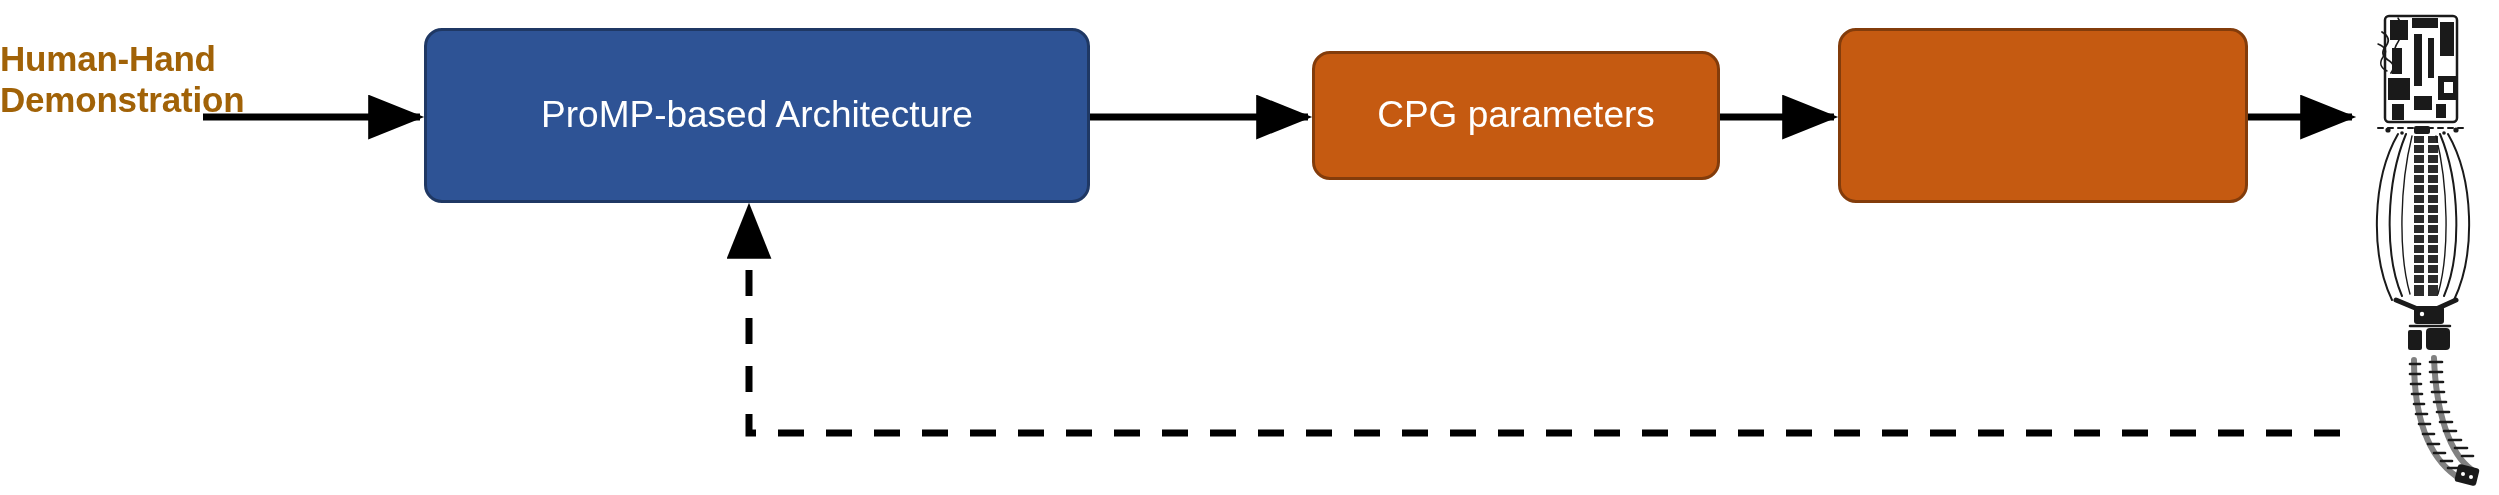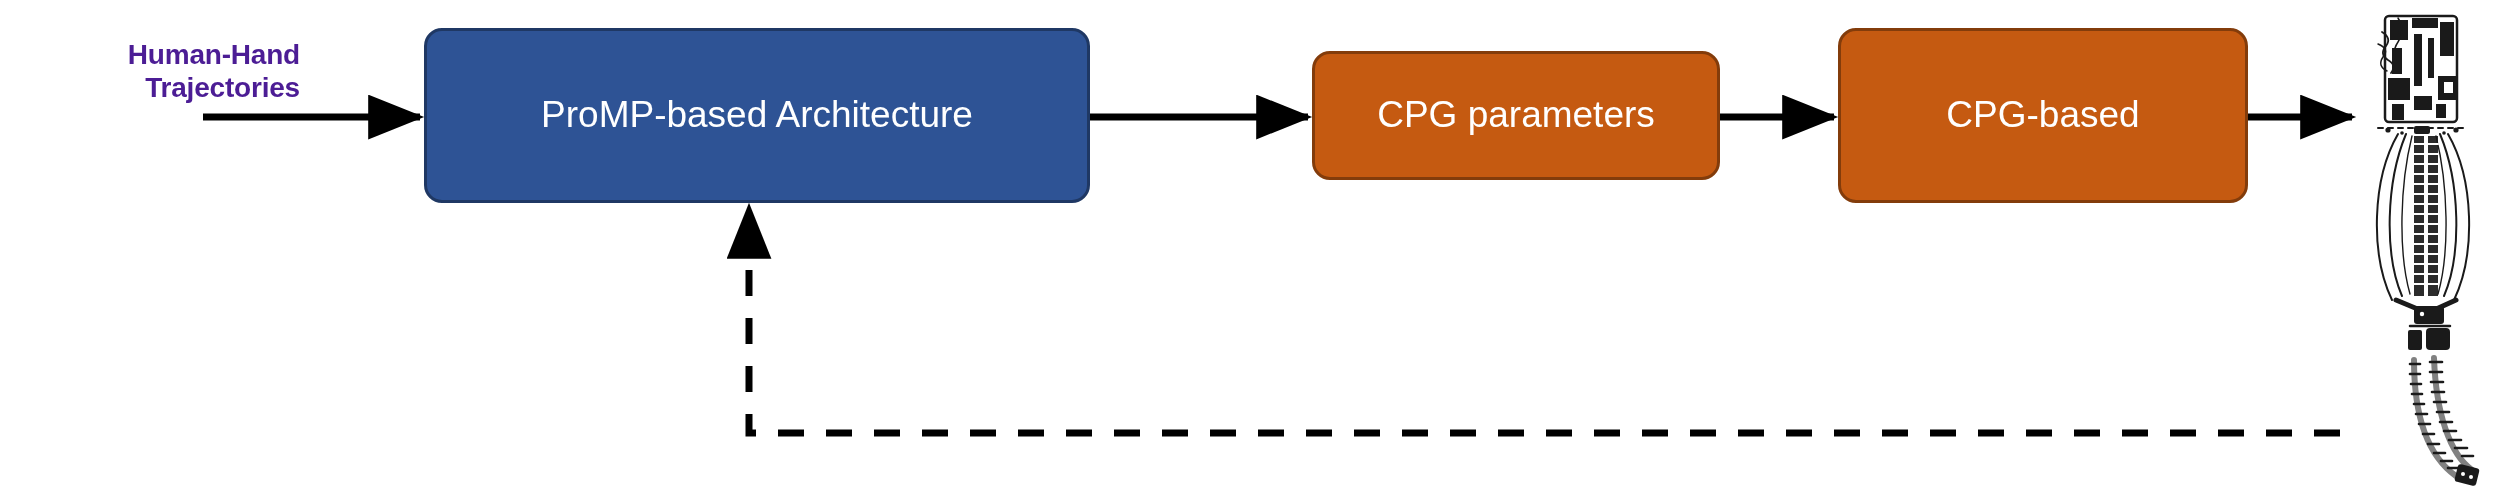--- a/index.html
+++ b/index.html
@@ -30,25 +30,25 @@
     height: 495px;
     pointer-events: none;
   }
 
   
   #input-label {
     position: absolute;
     left: 0px;
     top: 38px;
     width: 300px;
-    text-align: right;
+    text-align: left;
     font-weight: bold;
-    font-size: 28px;
+    font-size: 35px;
     line-height: 1.18;
-    color: #4c1d95;
+    color: #a16207;
     letter-spacing: -0.2px;
   }
   #input-label .lbl-line { display: block; white-space: nowrap; }
 
   
   .block {
     position: absolute;
     box-sizing: border-box;
     display: flex;
     align-items: center;
@@ -104,21 +104,21 @@
   }
   #robot-figure svg { display: block; width: 100%; height: 100%; }
 </style>
 </head>
 <body>
 
 <div id="diagram-root">
 
   <div id="input-label">
     <span class="lbl-line">Human-Hand</span>
-    <span class="lbl-line">Trajectories</span>
+    <span class="lbl-line">Demonstration</span>
   </div>
 
   <svg id="connector-layer" viewBox="0 0 2499 495">
     <defs>
       <marker id="arrowhead" markerWidth="9" markerHeight="9" refX="7.4" refY="3.2" orient="auto" markerUnits="strokeWidth">
         <path d="M0,0 L8,3.2 L0,6.4 Z" fill="#000000"></path>
       </marker>
       <marker id="arrowhead-up" markerWidth="9" markerHeight="9" refX="7.4" refY="3.2" orient="auto" markerUnits="strokeWidth">
         <path d="M0,0 L8,3.2 L0,6.4 Z" fill="#000000"></path>
       </marker>
@@ -142,21 +142,20 @@
   </div>
 
   <div class="block block--orange" id="block-cpg-params">
     <div>
       <span class="blk-line">CPG parameters</span>
     </div>
   </div>
 
   <div class="block block--orange" id="block-cpg-actuation">
     <div>
-      <span class="blk-line">CPG-based</span>
     </div>
   </div>
 
   <div id="robot-figure">
     <svg viewBox="0 0 142 487" xmlns="http://www.w3.org/2000/svg">
       <g fill="none" stroke="#1A1A1A" stroke-linecap="round">
 
         <g>
           <rect x="33" y="12" width="72" height="106" rx="4" fill="#ffffff" stroke="#1A1A1A" stroke-width="2.5"></rect>
 

